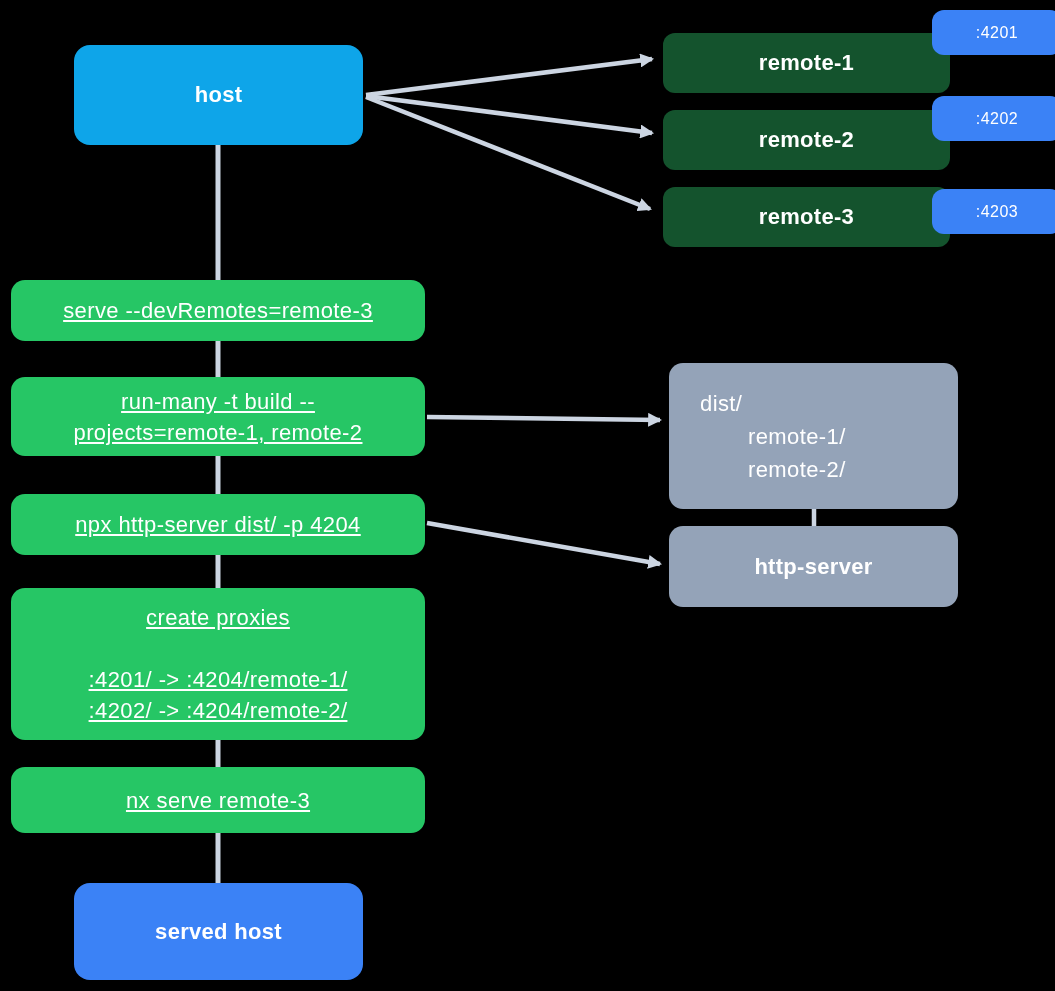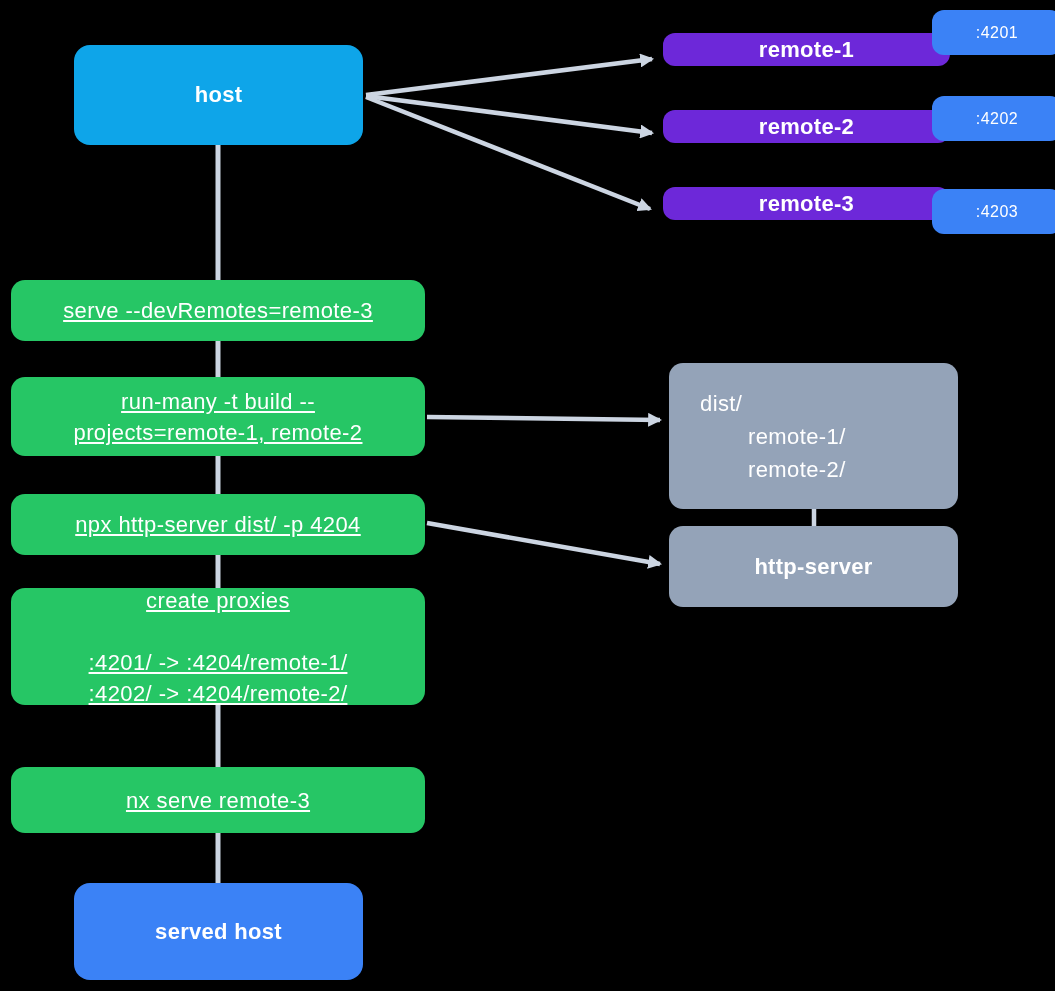--- a/index.html
+++ b/index.html
@@ -42,22 +42,22 @@
     left: 74px; top: 45px; width: 289px; height: 100px;
     background: #0ea5e9; border-radius: 16px;
   }
   
   .node-served-host {
     left: 74px; top: 883px; width: 289px; height: 97px;
     background: #3b82f6; border-radius: 16px;
   }
   
   .node-remote {
-    left: 663px; width: 287px; height: 33px;
-    background: #6d28d9; border-radius: 12px;
+    left: 663px; width: 287px; height: 60px;
+    background: #14532d; border-radius: 12px;
   }
   .node-remote-1 { top: 33px; }
   .node-remote-2 { top: 110px; }
   .node-remote-3 { top: 187px; }
   
   .port-badge {
     position: absolute;
     z-index: 3;
     left: 932px; width: 130px; height: 45px;
     background: #3b82f6; border-radius: 12px;
@@ -68,21 +68,21 @@
   .port-badge-2 { top: 96px; }
   .port-badge-3 { top: 173px; margin-top: 16px; }
   
   .node-step {
     left: 11px; width: 414px;
     background: #26c665; border-radius: 14px;
   }
   .step-1 { top: 280px; height: 61px; }
   .step-2 { top: 377px; height: 79px; }
   .step-3 { top: 494px; height: 61px; }
-  .step-4 { top: 588px; height: 117px; }
+  .step-4 { top: 588px; height: 152px; }
   .step-5 { top: 767px; height: 66px; }
   .cmd-line {
     font-size: 22px;
     line-height: 31px;
     min-height: 31px;
     letter-spacing: 0.4px;
     white-space: pre;
     text-decoration: underline;
   }
   

